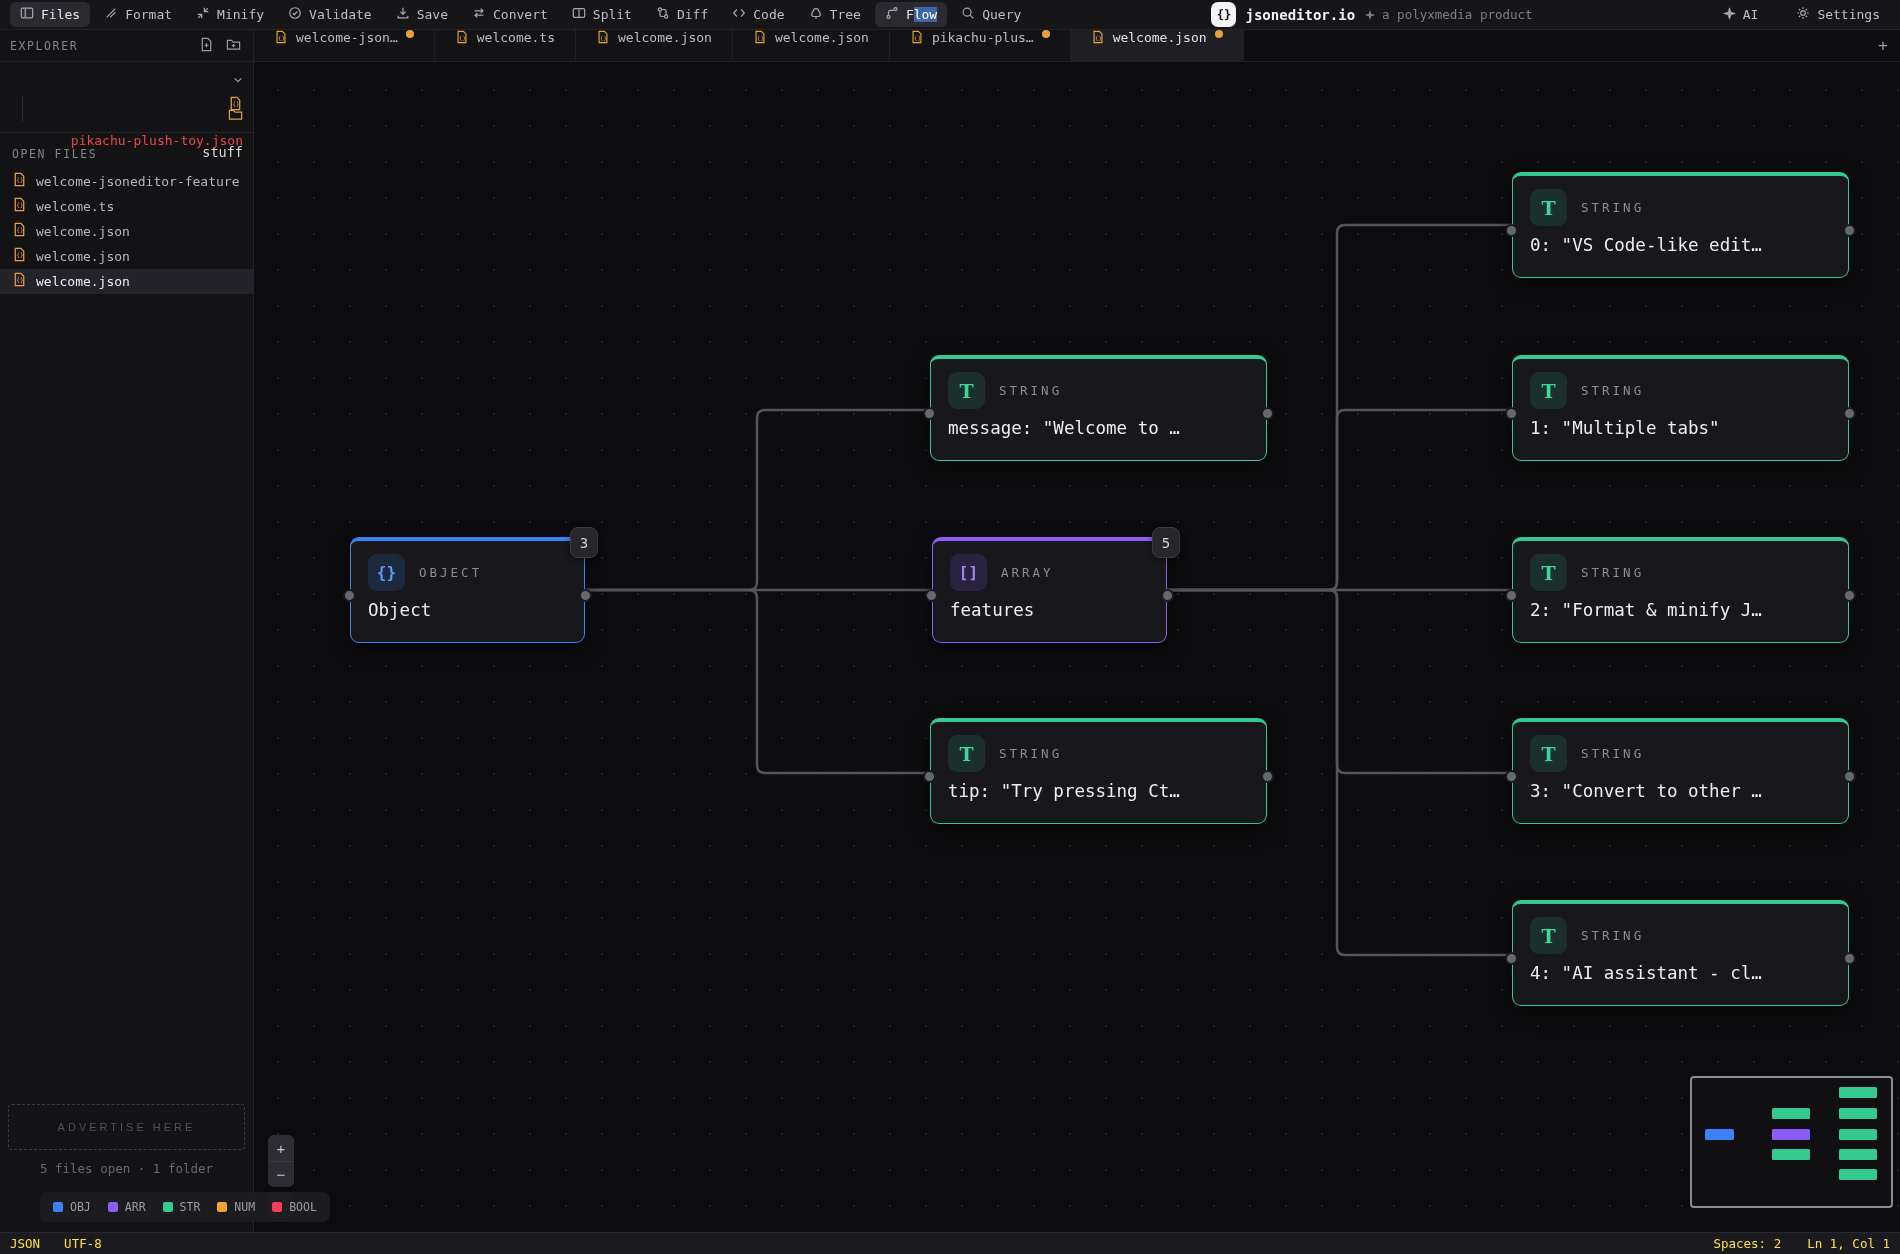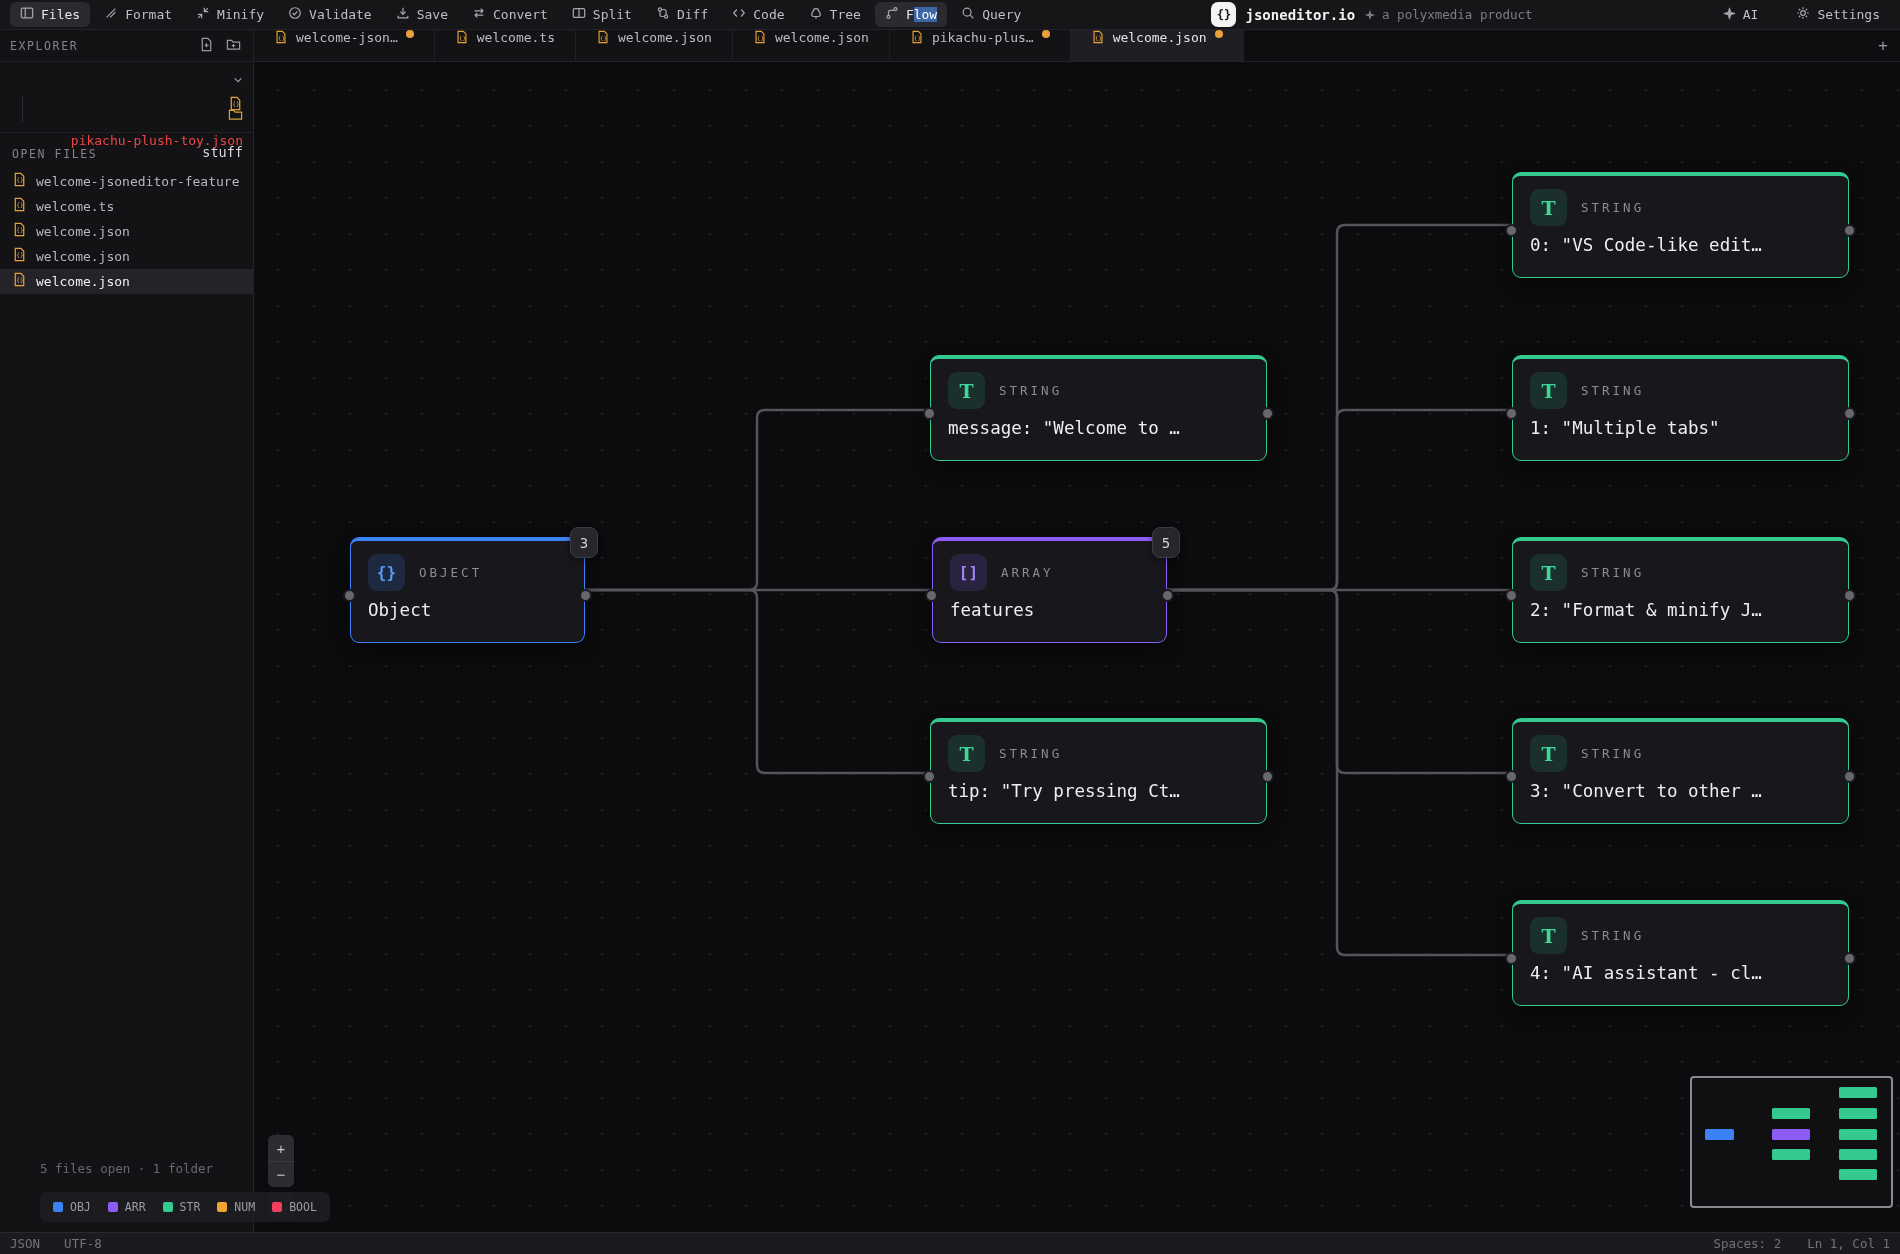--- a/index.html
+++ b/index.html
@@ -108,21 +108,21 @@
     border:2px solid #8a8a92; border-radius:4px; cursor:pointer; }
   .mmr { position:absolute; border-radius:1.5px; }
 
   
   .legend { position:absolute; left:40px; bottom:32px; background:rgba(29,29,33,.96); border-radius:7px;
     padding:8px 13px; display:flex; align-items:flex-start; gap:17px; z-index:30; }
   .litem { display:flex; align-items:center; gap:7px; font-size:11.5px; color:#9b9ba3; }
   .lsq { width:10px; height:10px; border-radius:2px; display:inline-block; }
 
   .statusbar { height:22px; background:#1b1b1f; border-top:1px solid #29292e; display:flex;
-    align-items:center; padding:0 10px; gap:24px; font-size:12.5px; color:#737373; flex:0 0 auto; }
+    align-items:center; padding:0 10px; gap:24px; font-size:12.5px; color:#fde047; flex:0 0 auto; }
   .sb-right { margin-left:auto; display:flex; gap:26px; }
   .sb-item { cursor:pointer; }
 </style>
 </head>
 <body>
 
 <div class="app">
 
   <header class="toolbar">
     <div class="tb-left">
@@ -308,20 +308,23 @@
         <span class="nm">welcome.json</span>
       </div>
       <div class="ofile active">
         <span><svg width="15" height="15" viewBox="0 0 16 16" fill="none" stroke="#e9a23b" stroke-width="1.3">
               <path d="M3.5 1.5 L9.5 1.5 L12.5 4.5 L12.5 14.5 L3.5 14.5 Z"></path>
               <text x="4.6" y="11" font-size="6.5" fill="#e9a23b" stroke="none" font-family="monospace">{}</text>
             </svg></span>
         <span class="nm">welcome.json</span>
       </div>
 
+      <button class="adbox">
+        <span>ADVERTISE HERE</span>
+      </button>
       <div class="files-summary">5 files open · 1 folder</div>
     </aside>
 
     <div class="main">
       <div class="tabstrip">
         <div class="tab modified">
           <span><svg width="14" height="14" viewBox="0 0 16 16" fill="none" stroke="#e9a23b" stroke-width="1.3">
                 <path d="M3.5 1.5 L9.5 1.5 L12.5 4.5 L12.5 14.5 L3.5 14.5 Z"></path>
                 <text x="4.6" y="11" font-size="6.5" fill="#e9a23b" stroke="none" font-family="monospace">{}</text>
               </svg></span>

